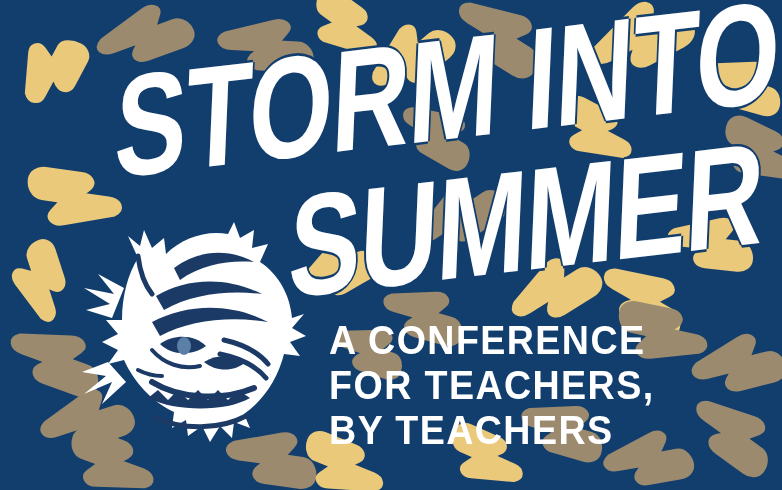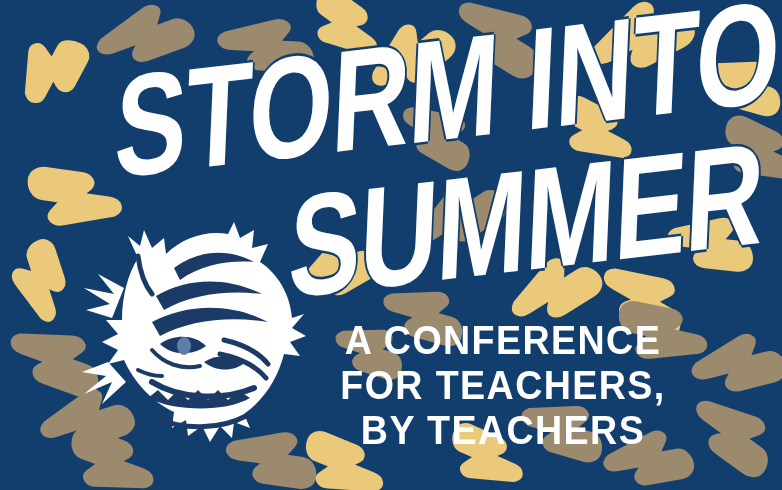--- a/index.html
+++ b/index.html
@@ -50,21 +50,21 @@
     transform:rotate(-6.6deg) skewX(-9deg) scaleY(1.28) scaleX(0.97);
     transform-origin:left top;
     text-shadow:
        2px 0 0 #123e6e, -2px 0 0 #123e6e,
        0 2px 0 #123e6e, 0 -2px 0 #123e6e;
   }
 
   
   .subtitle{
     position:absolute;left:318px;top:318px;width:370px;z-index:4;
-    text-align:center;
+    text-align:left;
     color:#ffffff;
   }
   .sub-line{
     font-size:40px;
     font-weight:bold;
     line-height:1.12;
     letter-spacing:1.5px;
     text-transform:uppercase;
     transform:scaleX(0.94);
     white-space:nowrap;

